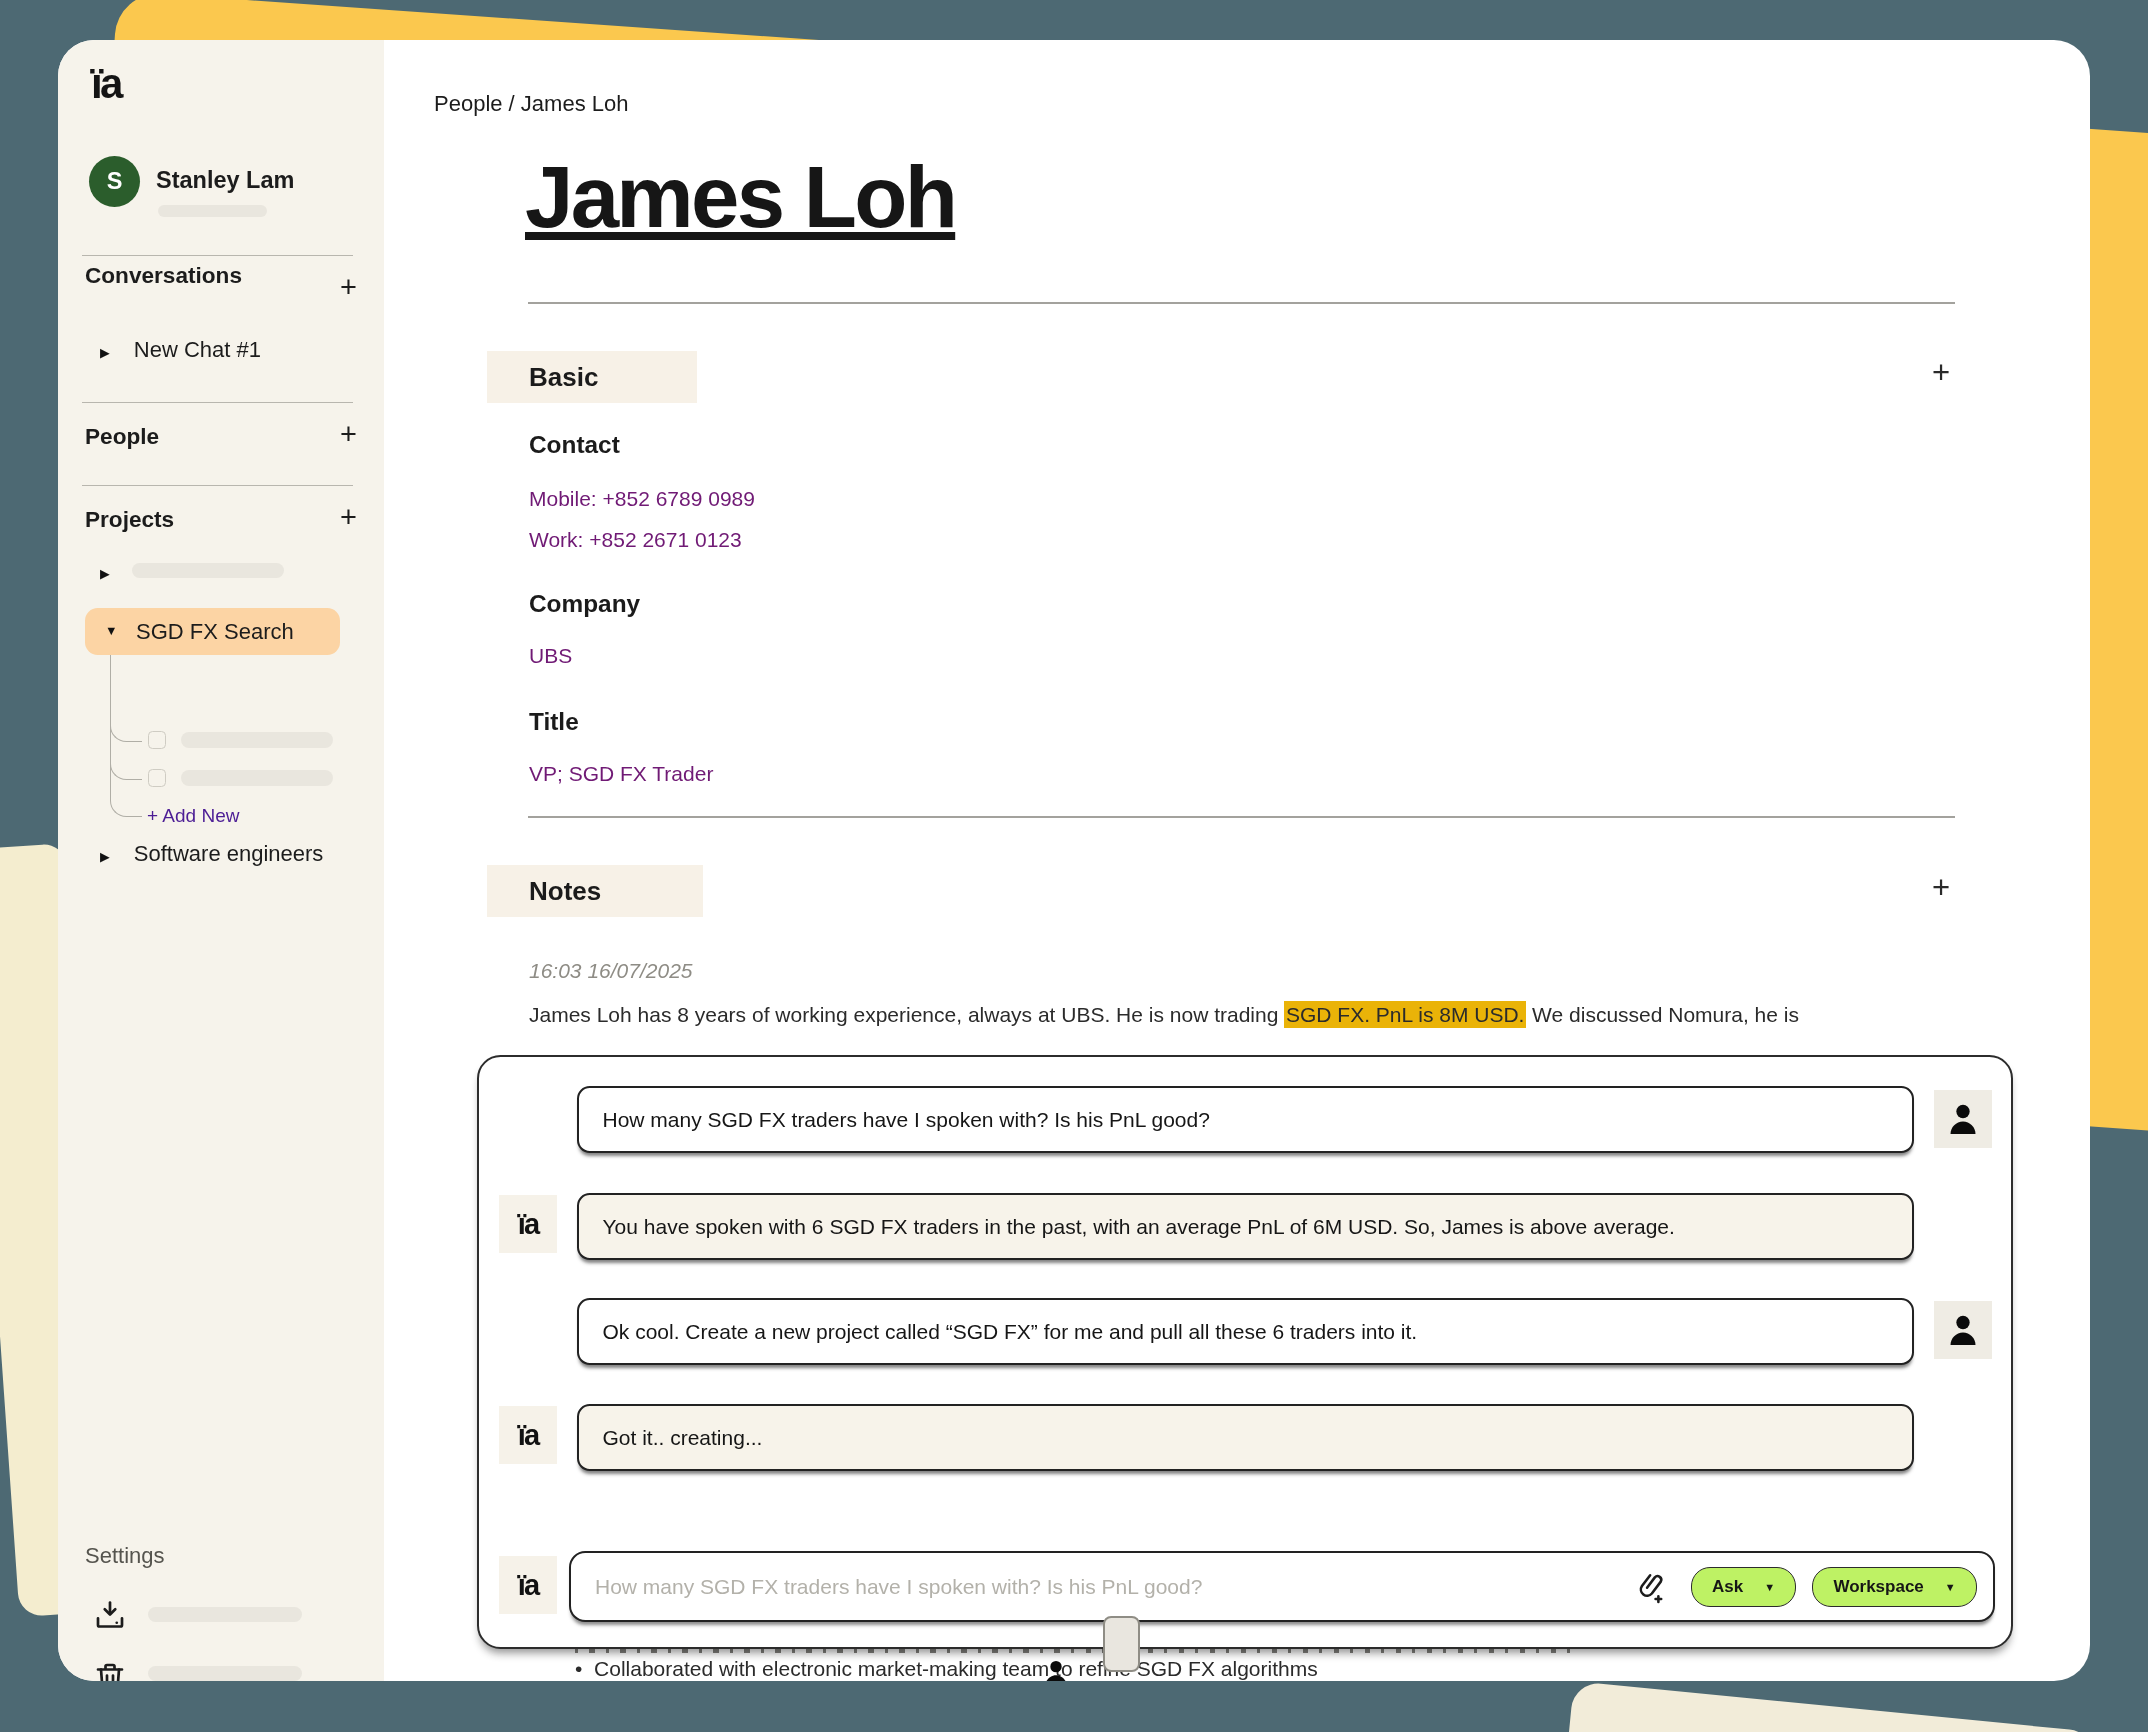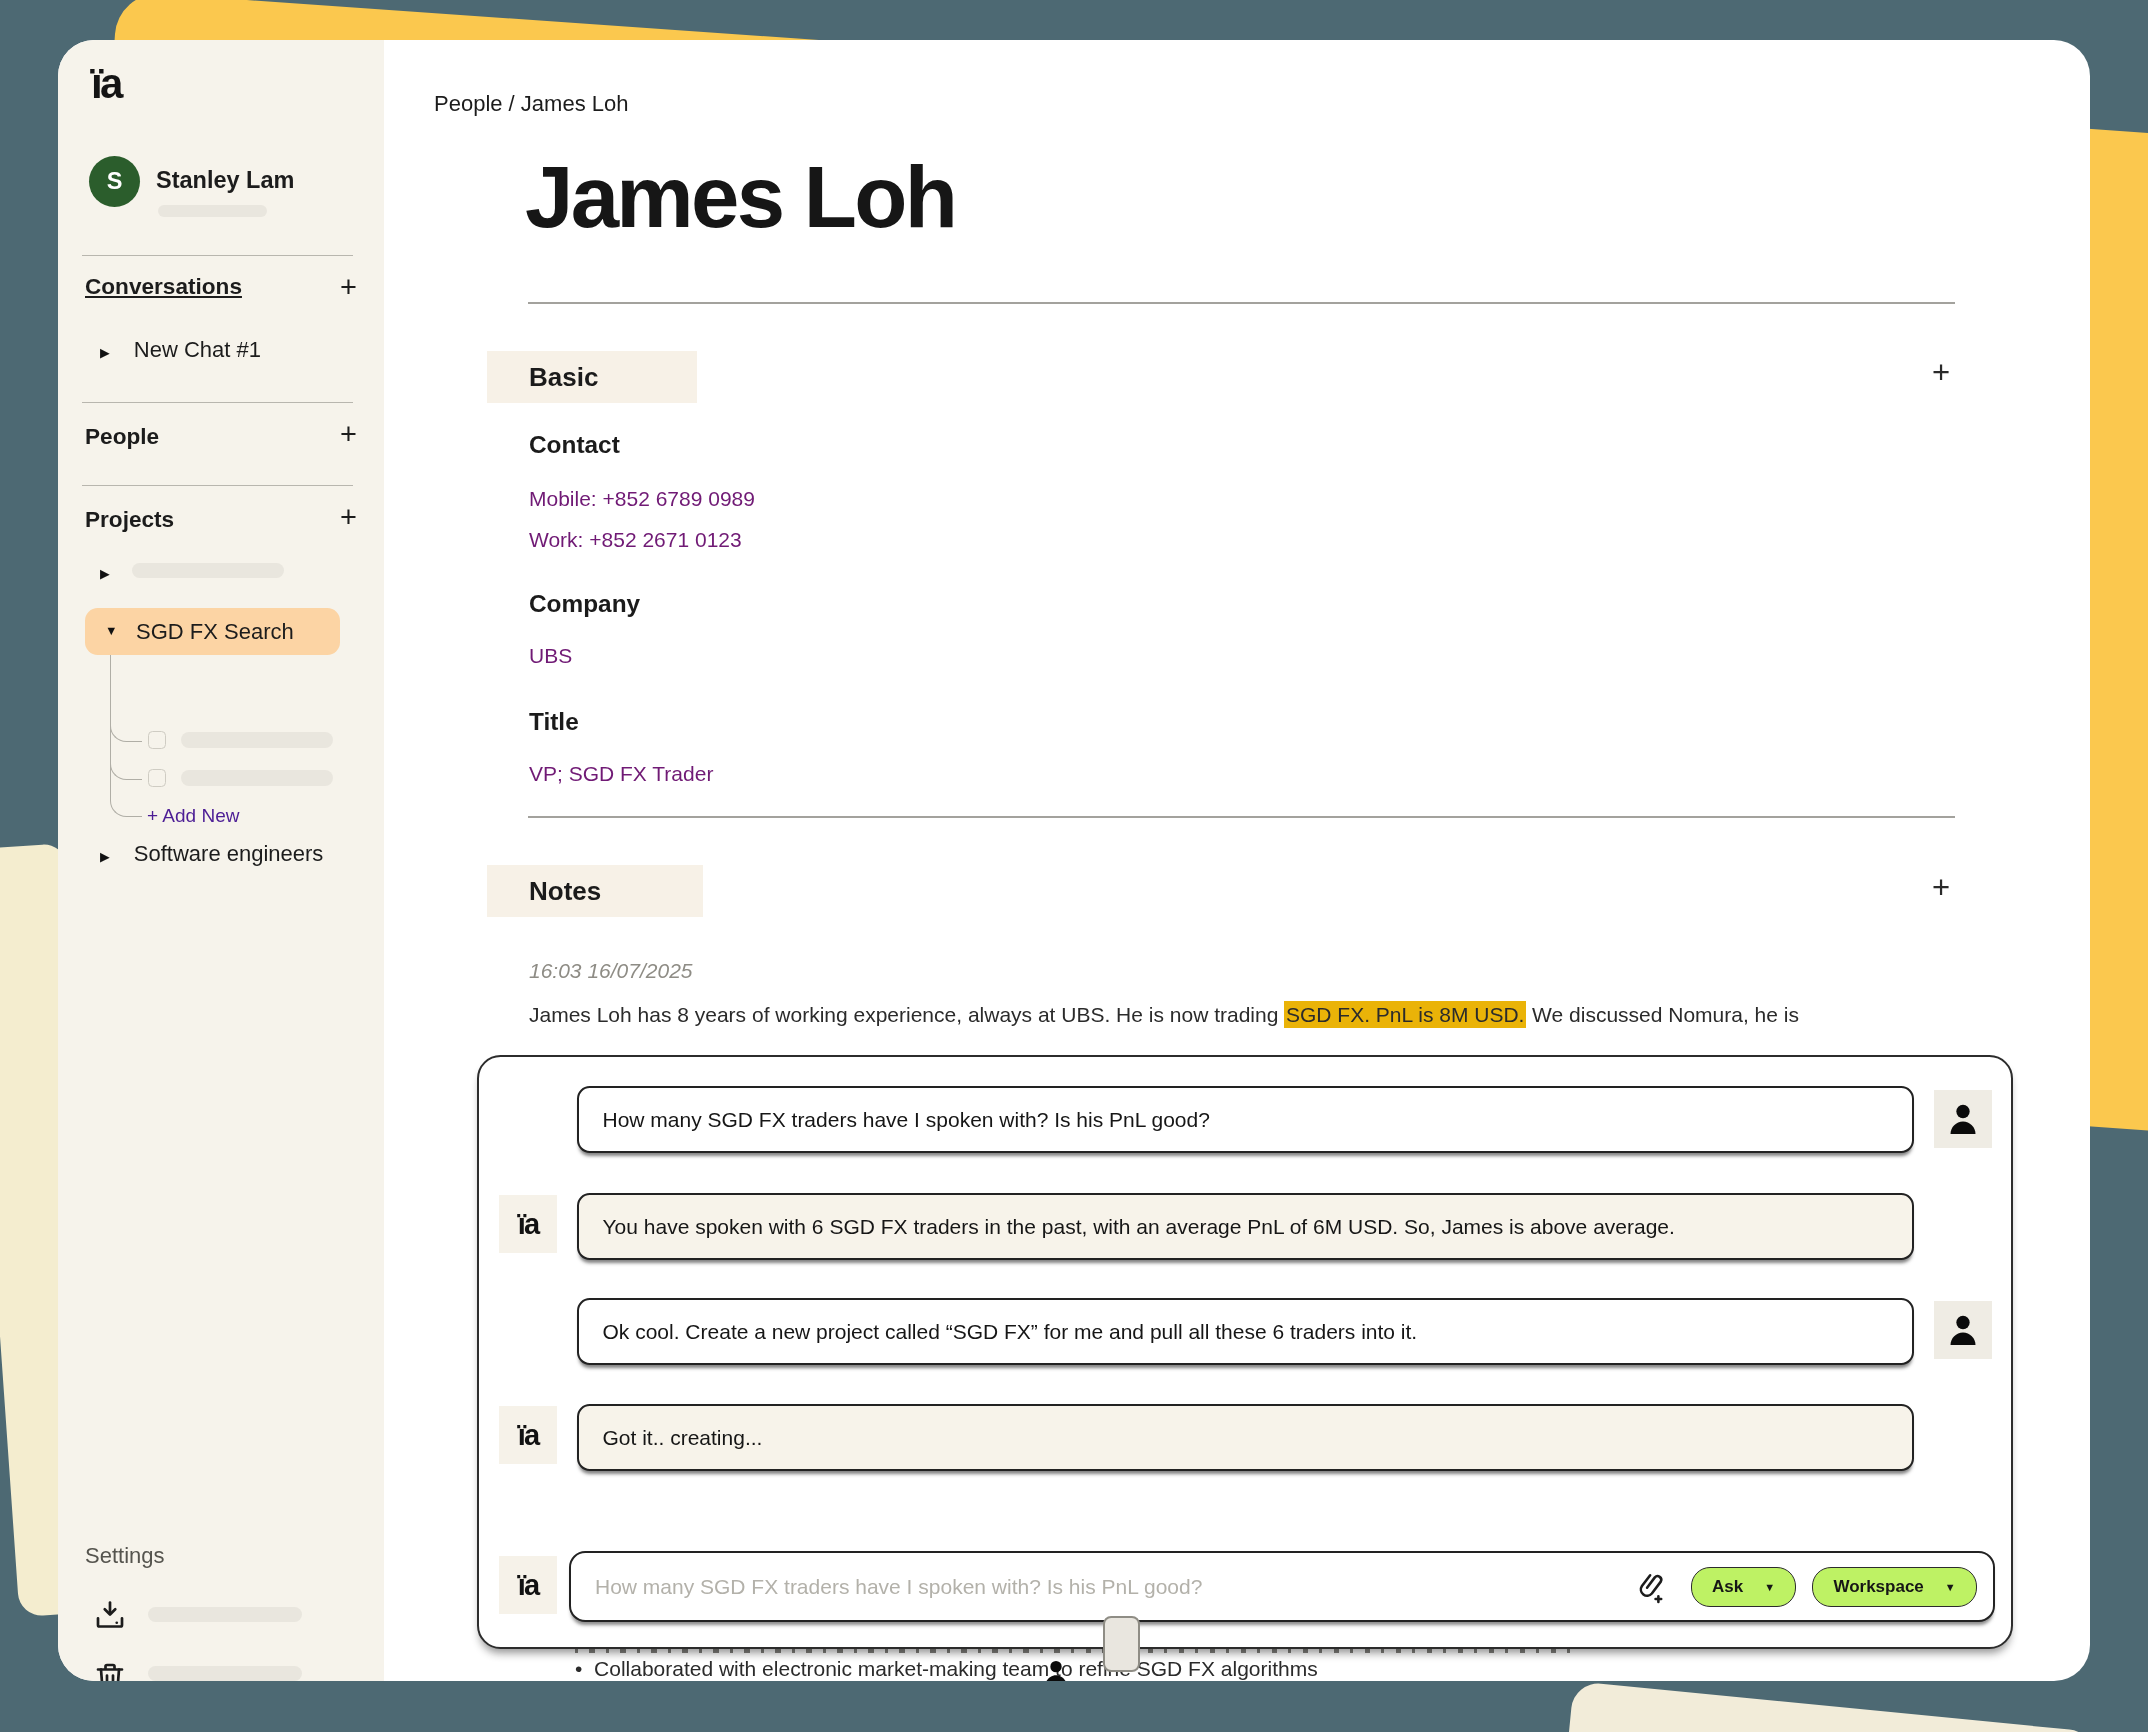--- a/index.html
+++ b/index.html
@@ -96,21 +96,21 @@
     <div class="abs logo" style="left:33px;top:20px;">ïa</div>
 
     <div class="abs avatar" style="left:31px;top:116px;">
         <span>S</span>
       </div>
     <div class="abs uname" style="left:98px;top:127px;">Stanley Lam</div>
     <div class="abs skel" style="left:100px;top:165px;width:109px;height:11.8px;"></div>
 
     <div class="abs sdiv" style="left:23.5px;top:215px;width:271px;"></div>
 
-    <div class="abs shead" style="left:27px;top:234px;text-decoration:underline;">Conversations</div>
+    <div class="abs shead" style="left:27px;top:223px;">Conversations</div>
     <div class="abs splus" style="left:282px;top:233px;">+</div>
     <div class="abs" style="left:42px;top:297px;">
       <span class="tri">▶</span>
       <span class="srow" style="margin-left:20px;">New Chat #1</span>
     </div>
 
     <div class="abs sdiv" style="left:23.5px;top:362px;width:271px;"></div>
 
     <div class="abs shead" style="left:27px;top:384px;">People</div>
     <div class="abs splus" style="left:282px;top:380px;">+</div>
@@ -159,21 +159,21 @@
     <svg class="abs" style="left:34px;top:1619px;" width="36" height="36" viewBox="0 0 24 24">
       <path class="icn" d="M4 7h16M9 7V5a1 1 0 0 1 1-1h4a1 1 0 0 1 1 1v2"></path>
       <path class="icn" d="M6 7l1 13a1 1 0 0 0 1 1h8a1 1 0 0 0 1-1l1-13"></path>
       <path class="icn" d="M10 11v6M14 11v6"></path>
     </svg>
     <div class="abs skel" style="left:90px;top:1626px;width:154px;height:14.5px;"></div>
   </div>
 
   <div class="abs crumb" style="left:376px;top:51px;">People / James Loh</div>
 
-  <div class="abs h1" style="left:467px;top:107px;">James Loh</div>
+  <div class="abs h1" style="left:467px;top:107px;text-decoration:underline;">James Loh</div>
   <div class="abs mdiv" style="left:470px;top:262px;width:1427px;"></div>
 
   <div class="abs chip" style="left:429px;top:311px;width:168px;height:52px;">Basic</div>
   <div class="abs plus-right" style="left:1874px;top:315px;">+</div>
 
   <div class="abs sub" style="left:471px;top:391px;">Contact</div>
   <div class="abs val" style="left:471px;top:447px;">Mobile: +852 6789 0989</div>
   <div class="abs val" style="left:471px;top:488px;">Work: +852 2671 0123</div>
 
   <div class="abs sub" style="left:471px;top:550px;">Company</div>

